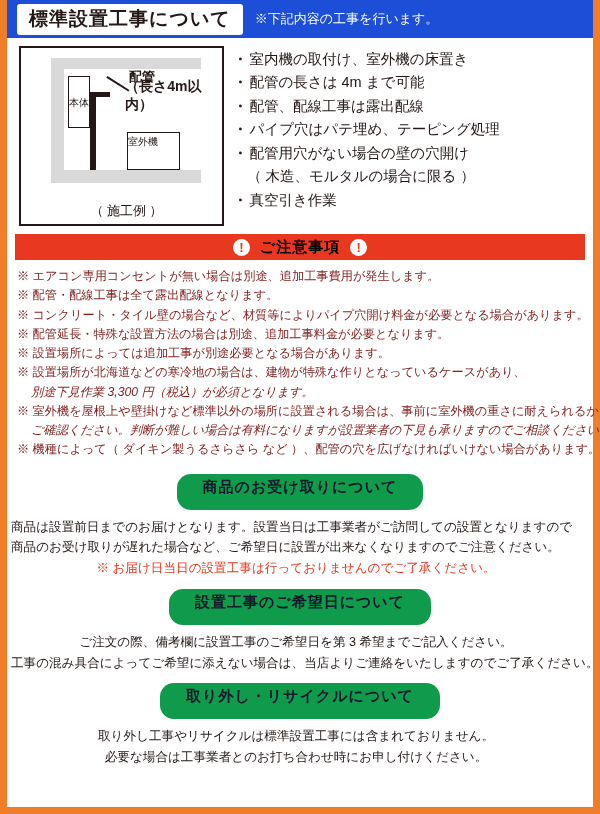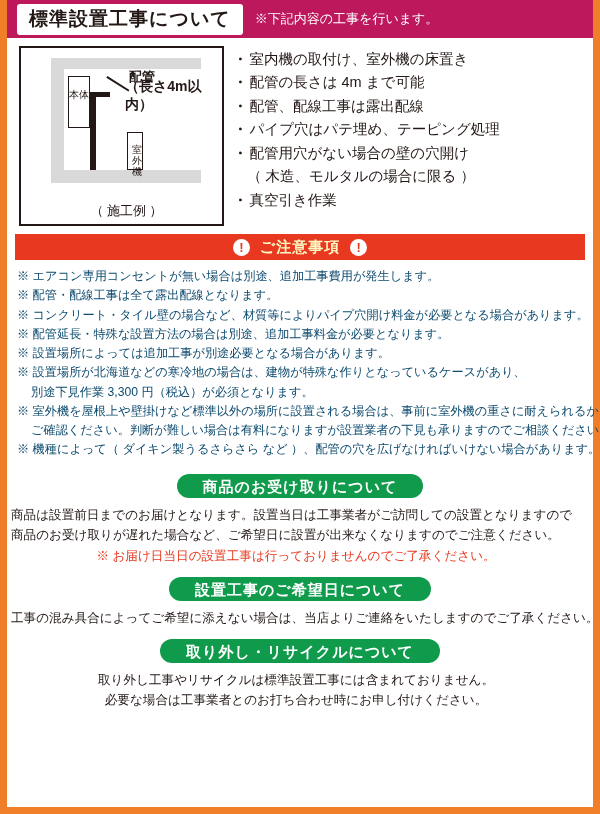--- a/index.html
+++ b/index.html
@@ -19,21 +19,21 @@
     width: 600px;
     height: 814px;
     box-sizing: border-box;
     border-left: 7px solid #f07d28;
     border-right: 7px solid #f07d28;
     border-bottom: 7px solid #f07d28;
     background: #ffffff;
   }
   
   .header-bar {
-    background: #be185d;
+    background: #1d4ed8;
     height: 38px;
     display: flex;
     align-items: center;
     padding: 0 10px;
     box-sizing: border-box;
   }
   .header-title {
     background: #ffffff;
     color: #231815;
     font-weight: bold;
@@ -96,21 +96,21 @@
     position: absolute;
     left: 47px;
     top: 28px;
     width: 22px;
     height: 52px;
     border: 1.5px solid #231815;
     background: #ffffff;
     font-size: 10px;
     line-height: 11px;
     text-align: center;
-    padding-top: 12px;
+    padding-top: 20px;
     box-sizing: border-box;
   }
   .fig-pipe-v {
     position: absolute;
     left: 69px;
     top: 44px;
     width: 6px;
     height: 78px;
     background: #231815;
   }
@@ -119,28 +119,28 @@
     left: 69px;
     top: 44px;
     width: 20px;
     height: 5px;
     background: #231815;
   }
   .fig-unit-out {
     position: absolute;
     left: 106px;
     top: 84px;
-    width: 16px;
+    width: 53px;
     height: 38px;
     border: 1.5px solid #231815;
     background: #ffffff;
     font-size: 10px;
     line-height: 11px;
-    text-align: right;
-    padding-top: 11px;
+    text-align: left;
+    padding-top: 3px;
     box-sizing: border-box;
   }
   .fig-label-pipe {
     position: absolute;
     left: 108px;
     top: 20px;
     font-size: 13px;
     font-weight: bold;
   }
   .fig-label-pipe-sub {
@@ -190,21 +190,21 @@
   .caution-bar {
     background: #e8381f;
     margin: 2px 8px 0 8px;
     height: 26px;
     display: flex;
     align-items: center;
     justify-content: center;
     gap: 10px;
   }
   .caution-bar .txt {
-    color: #fef9c3;
+    color: #000000;
     font-weight: bold;
     font-size: 15px;
     letter-spacing: 1px;
   }
   .excl {
     display: inline-block;
     width: 17px;
     height: 17px;
     border-radius: 50%;
     background: #ffffff;
@@ -212,41 +212,42 @@
     font-weight: bold;
     font-size: 13px;
     line-height: 17px;
     text-align: center;
   }
   
   .caution-list {
     padding: 7px 10px 4px 10px;
   }
   .cnote {
-    color: #0c4a6e;
+    color: #7f1d1d;
     font-size: 12.2px;
     line-height: 1.58;
     white-space: nowrap;
   }
   .cnote.sub {
     padding-left: 14px;
+    font-style: italic;
   }
   
   .pill-wrap {
     display: flex;
     justify-content: center;
     margin-top: 10px;
   }
   .pill {
     background: #0f9b4b;
-    color: #ffffff;
+    color: #0f172a;
     font-weight: bold;
     font-size: 15px;
     letter-spacing: 1px;
-    padding: 4px 26px 1px 26px;
+    padding: 4px 26px 13px 26px;
     border-radius: 14px;
     white-space: nowrap;
   }
   .sec-body {
     padding: 7px 12px 0 4px;
     text-align: center;
   }
   .sec-line {
     font-size: 12.6px;
     line-height: 1.65;
@@ -321,20 +322,21 @@
       </div>
       <div class="sec-body">
         <div class="sec-line left">商品は設置前日までのお届けとなります。設置当日は工事業者がご訪問しての設置となりますので</div>
         <div class="sec-line left">商品のお受け取りが遅れた場合など、ご希望日に設置が出来なくなりますのでご注意ください。</div>
         <div class="sec-line red">※ お届け日当日の設置工事は行っておりませんのでご了承ください。</div>
       </div>
       <div class="pill-wrap">
         <div class="pill">設置工事のご希望日について</div>
       </div>
       <div class="sec-body">
+        <div class="sec-line">ご注文の際、備考欄に設置工事のご希望日を第 3 希望までご記入ください。</div>
         <div class="sec-line">工事の混み具合によってご希望に添えない場合は、当店よりご連絡をいたしますのでご了承ください。</div>
       </div>
       <div class="pill-wrap">
         <div class="pill">取り外し・リサイクルについて</div>
       </div>
       <div class="sec-body">
         <div class="sec-line">取り外し工事やリサイクルは標準設置工事には含まれておりません。</div>
         <div class="sec-line">必要な場合は工事業者とのお打ち合わせ時にお申し付けください。</div>
       </div>
     </div>

